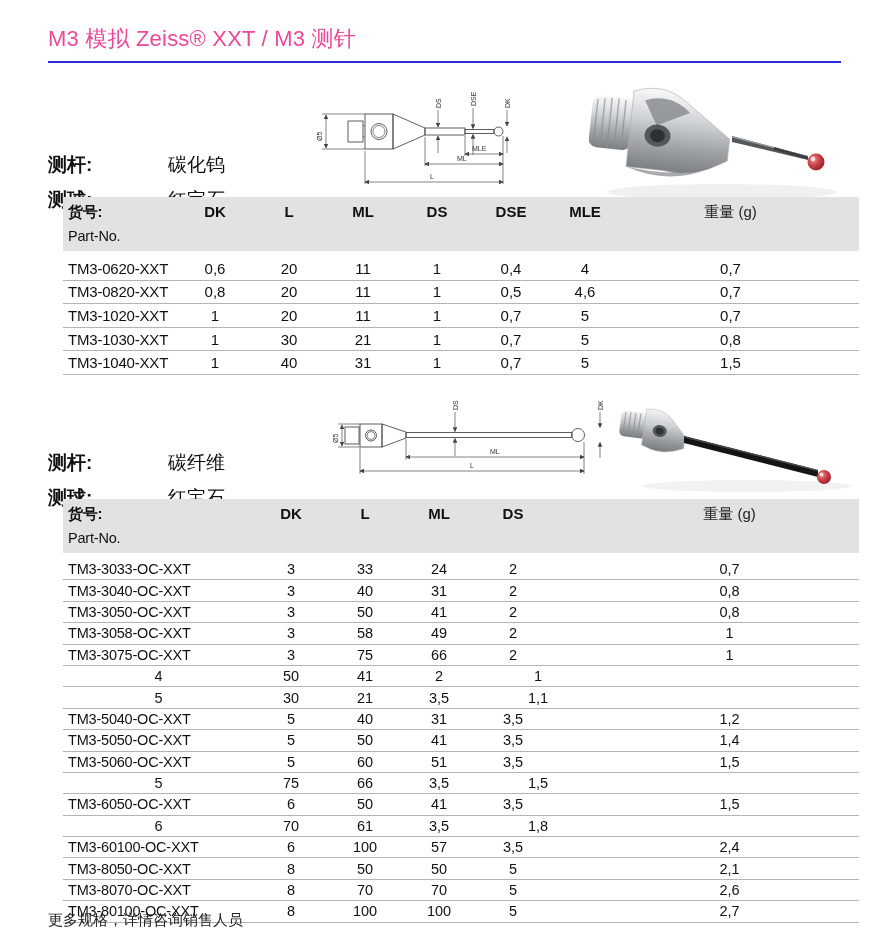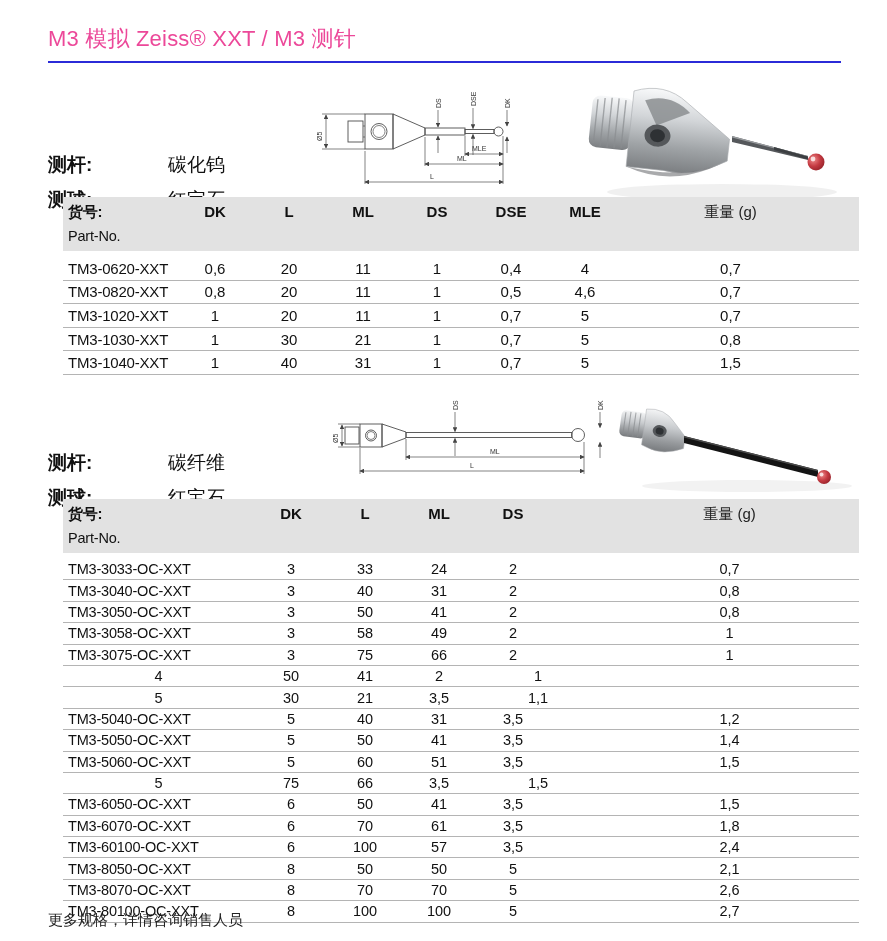--- a/index.html
+++ b/index.html
@@ -403,21 +403,20 @@
       </div>
       <div class="trow g2">
         <span class="cell part">TM3-6050-OC-XXT</span>
         <span class="cell num">6</span>
         <span class="cell num">50</span>
         <span class="cell num">41</span>
         <span class="cell num">3,5</span>
         <span class="cell num wt">1,5</span>
       </div>
       <div class="trow g2">
-        <span class="cell part">TM3-6070-OC-XXT</span>
         <span class="cell num">6</span>
         <span class="cell num">70</span>
         <span class="cell num">61</span>
         <span class="cell num">3,5</span>
         <span class="cell num wt">1,8</span>
       </div>
       <div class="trow g2">
         <span class="cell part">TM3-60100-OC-XXT</span>
         <span class="cell num">6</span>
         <span class="cell num">100</span>

